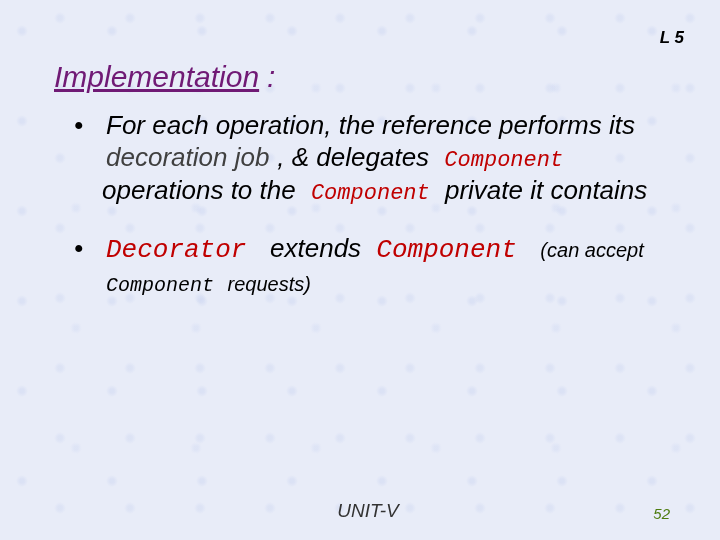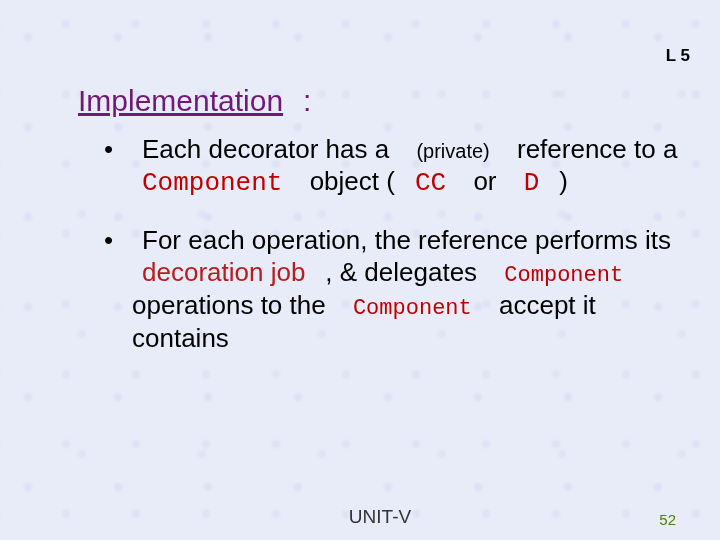--- a/index.html
+++ b/index.html
@@ -1,15 +1,15 @@
 <!DOCTYPE html>
 <html><head>
 <meta charset="utf-8">
 <style>
-  * { margin: 10px; padding: 0; box-sizing: border-box; }
+  * { margin: 4px; padding: 0; box-sizing: border-box; font-style: italic; }
   html, body { width: 720px; height: 540px; overflow: hidden; }
   body {
     font-family: Arial, Helvetica, sans-serif;
     background-color: #e8ecf8;
     background-image:
       radial-gradient(circle at 20% 30%, rgba(200,210,240,0.4) 2px, transparent 6px),
       radial-gradient(circle at 60% 70%, rgba(200,210,240,0.3) 2px, transparent 6px),
       radial-gradient(circle at 80% 20%, rgba(200,210,240,0.35) 2px, transparent 6px);
     background-size: 90px 90px, 120px 120px, 70px 70px;
     position: relative;
@@ -48,21 +48,21 @@
   }
   ul.bullets > li::before {
     content: "•";
     position: absolute;
     left: 6px;
     top: 0;
     font-size: 26px;
   }
   .mono { font-family: "Courier New", Courier, monospace; }
   .mono-red { font-family: "Courier New", Courier, monospace; color: #c00000; }
-  .red { color: #b91c1c; }
+  .red { color: #404040; }
   .small { font-size: 20px; vertical-align: baseline; }
   .smaller { font-size: 22px; }
   .footer-center {
     position: absolute;
     bottom: 22px;
     left: 0; right: 0;
     text-align: center;
     font-size: 19px;
     color: #333;
   }
@@ -79,22 +79,22 @@
 
 <div class="header-label">L 5</div>
 
 <div class="title">
   <span>Implementation</span><span class="colon">:</span>
 </div>
 
 <div class="content">
   <ul class="bullets">
     <li>
-      <span>Each decorator has a </span><span class="small">(private)</span><span> reference to a </span><span class="mono-red">Component</span><span> object  (</span><span class="mono-red">CC</span><span> or </span><span class="mono-red">D</span><span>)</span>
+      <span>For each operation, the reference performs its </span><span class="red">decoration job</span><span>, &amp; delegates </span><span class="mono-red smaller">Component</span><span> operations to the </span><span class="mono-red smaller">Component</span><span>  private it contains</span>
     </li>
     <li>
-      <span>For each operation, the reference performs its </span><span class="red">decoration job</span><span>, &amp; delegates </span><span class="mono-red smaller">Component</span><span> operations to the </span><span class="mono-red smaller">Component</span><span>  accept it contains</span>
+      <span class="mono-red">Decorator </span><span> extends </span><span class="mono-red">Component </span><span class="small"> (can accept </span><span class="mono small">Component</span><span class="small"> requests)</span>
     </li>
   </ul>
 </div>
 
 <div class="footer-center">UNIT-V</div>
 <div class="footer-right">52</div>
 
 </body></html>

